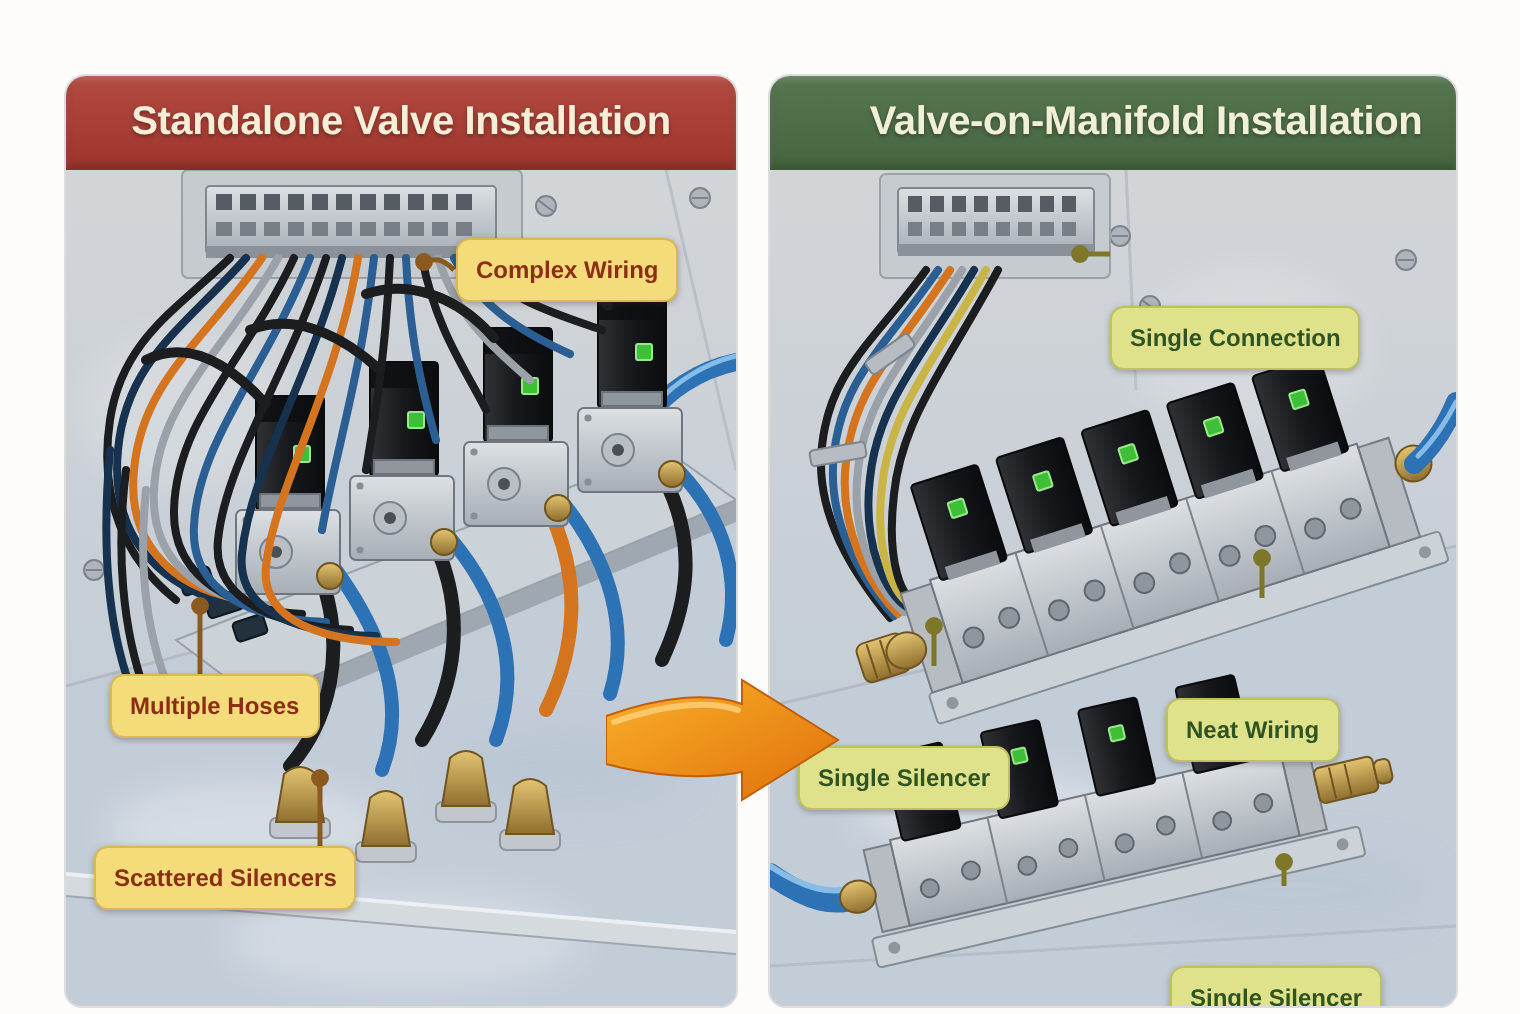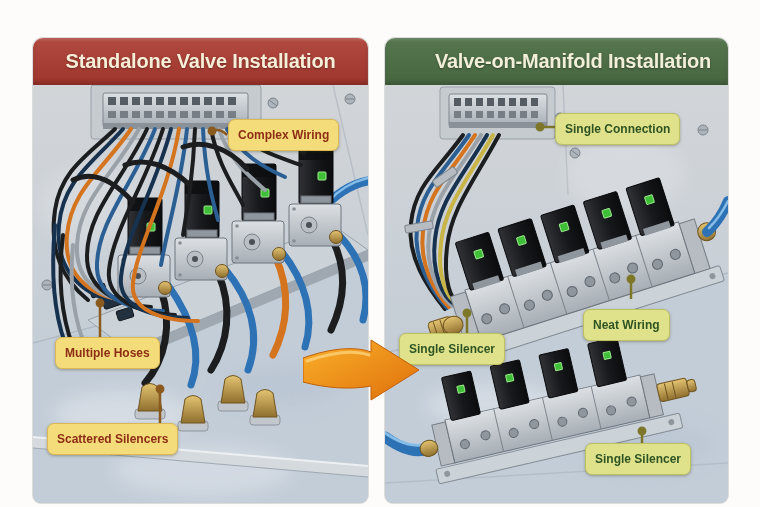--- a/index.html
+++ b/index.html
@@ -14,21 +14,21 @@
          letter-spacing:-.2px;text-shadow:0 1px 2px rgba(0,0,0,.35);
          box-shadow:inset 0 -3px 4px rgba(0,0,0,.18), inset 0 2px 3px rgba(255,255,255,.15);}
   .panel-header.red{background:linear-gradient(#B14A41,#9E352C);color:#F6EED7;}
   .panel-header.green{background:linear-gradient(#567650,#46663F);color:#F2EFD8;padding-left:33px;}
   .panel-body{position:absolute;left:0;top:47px;right:0;bottom:0;background:#C8D0D8;}
   .panel-body svg{position:absolute;left:0;top:0;}
   .callout{position:absolute;font-weight:bold;font-size:12px;line-height:20px;
          padding:5px 9px;border-radius:7px;white-space:nowrap;
          box-shadow:0 1px 3px rgba(60,50,20,.35);}
   .callout.warn{background:#F5DC7A;border:1px solid #D9B855;color:#8C2D15;}
-  .callout.good{background:#E0E28B;border:1px solid #BCC161;color:#2E5423;}
+  .callout.good{background:#E0E28B;border:1px solid #BCC161;color:#2E5423;margin-top:40px;}
   #transition-arrow{position:absolute;left:303px;top:338px;width:118px;height:64px;}
 </style>
 </head>
 <body>
 
 <div id="stage">
 
   <div class="panel panel-left">
     <div class="panel-header red">
       <span>Standalone Valve Installation</span>

